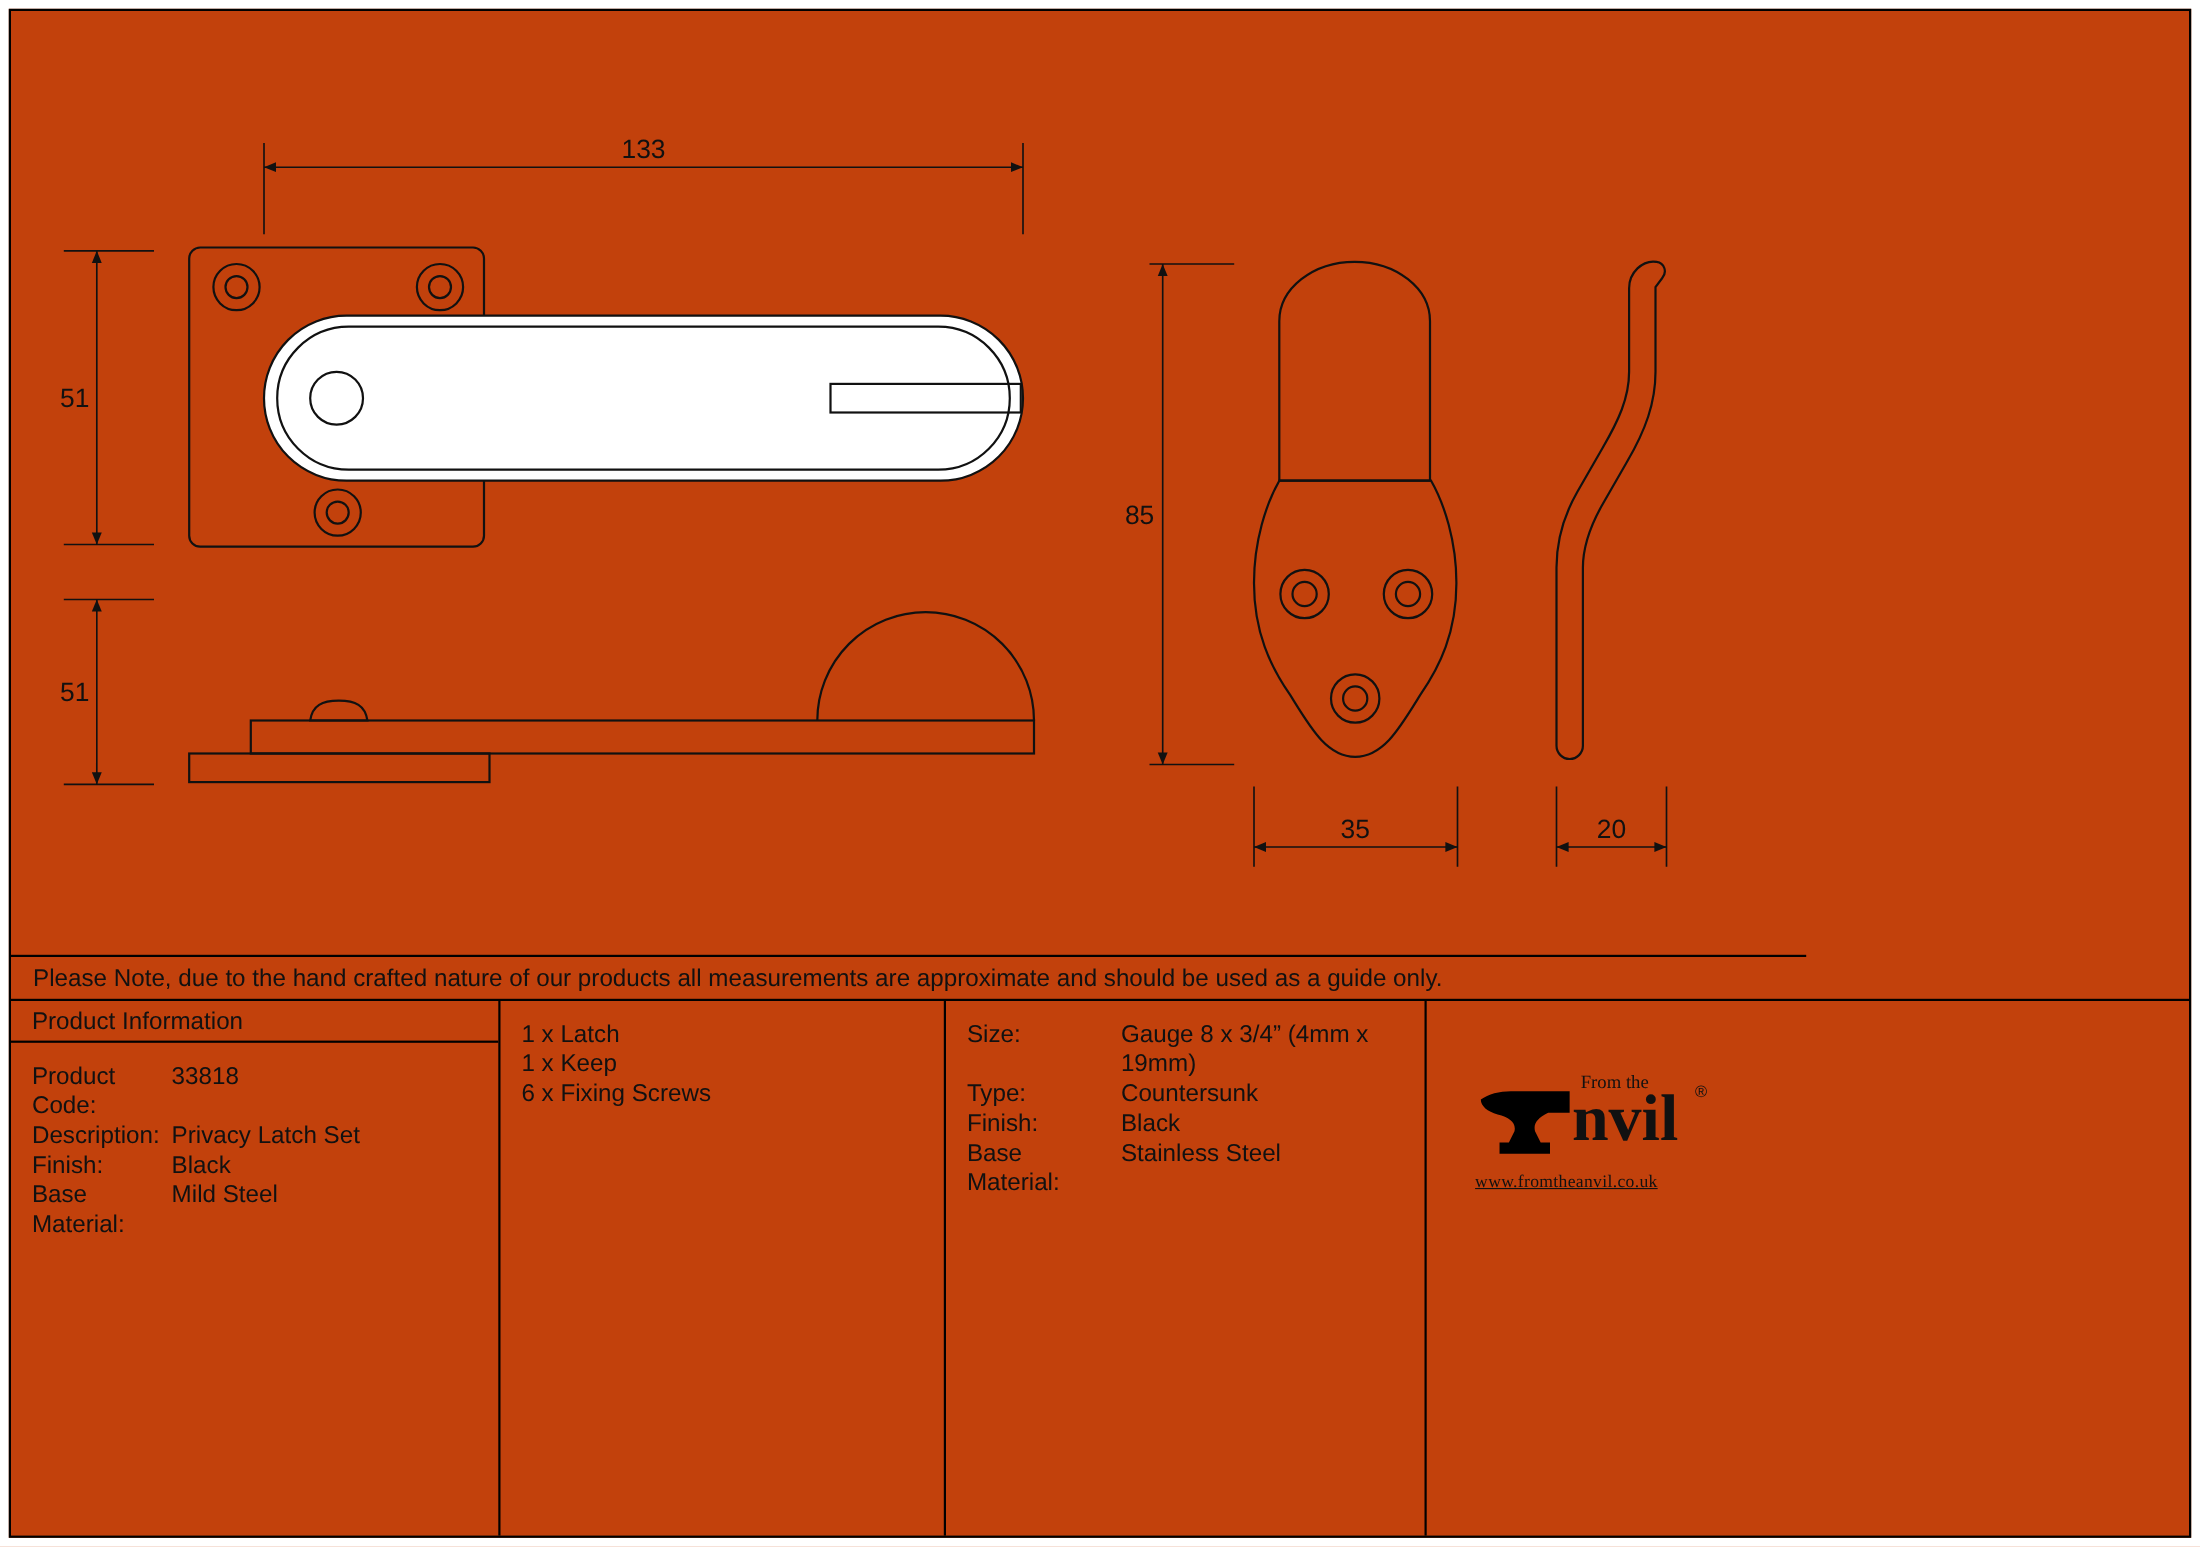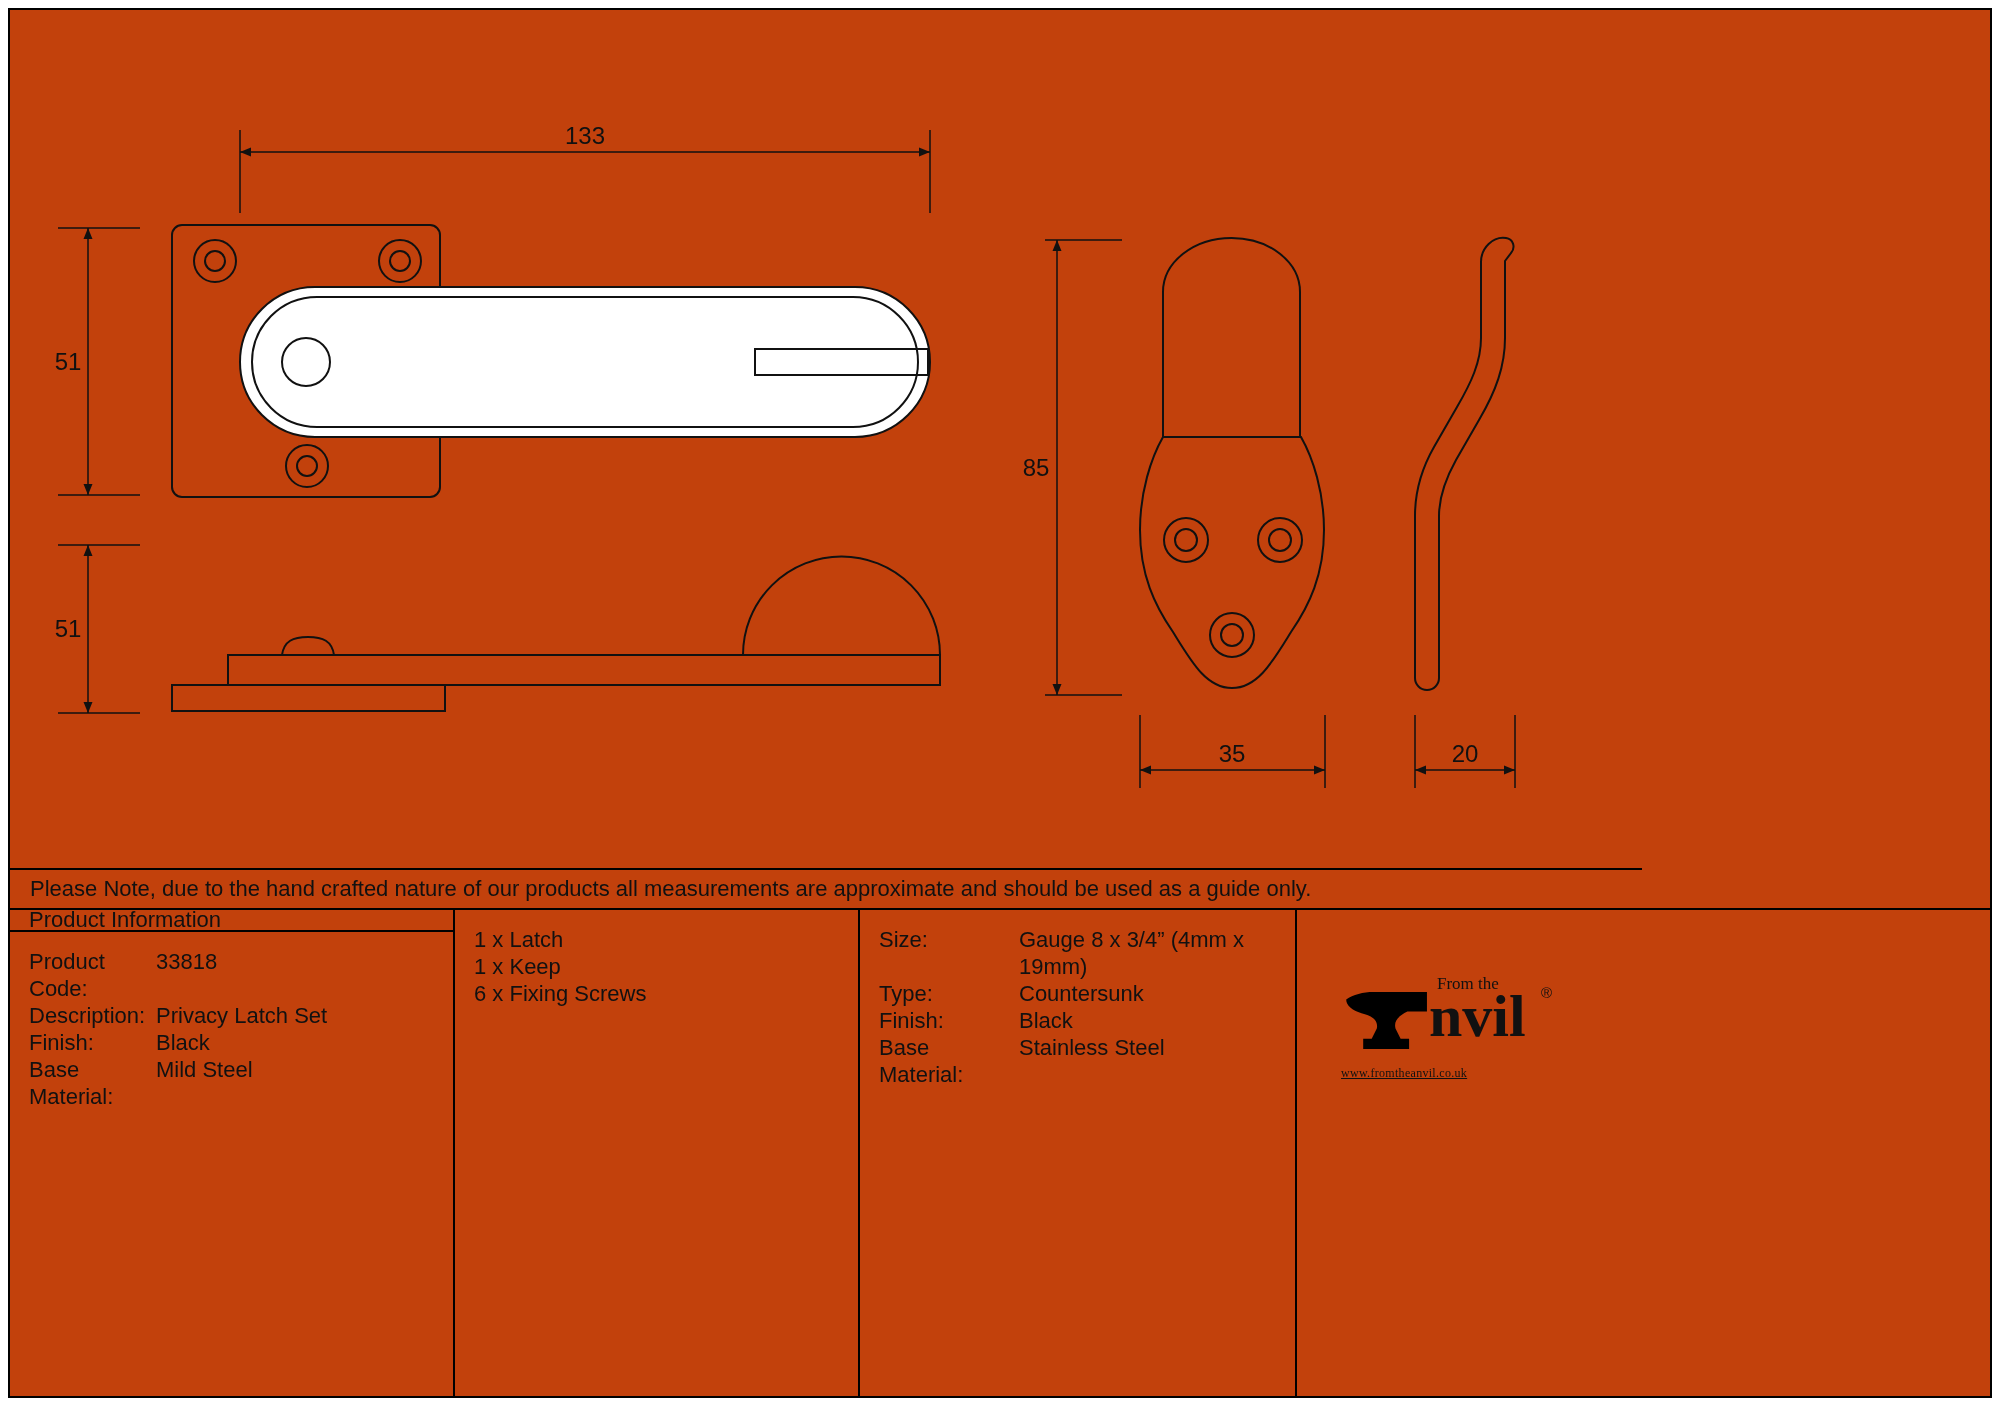--- a/index.html
+++ b/index.html
@@ -27,34 +27,34 @@
   .spec-table {
     position: absolute; left: 0; top: 898px; width: 1980px; bottom: 0;
     border-top: 2px solid #000; display: flex;
   }
   .col { height: 100%; }
   .col-1 { width: 445px; border-right: 2px solid #000; }
   .col-2 { width: 405px; border-right: 2px solid #000; }
   .col-3 { width: 437px; border-right: 2px solid #000; }
   .col-4 { flex: 1; position: relative; }
   .col-header {
-    height: 22px; border-bottom: 2px solid #000;
+    height: 38px; border-bottom: 2px solid #000;
     display: flex; align-items: center; padding: 0 19px; font-size: 22px;
   }
   .col-body { padding: 16px 19px; font-size: 22px; line-height: 27px; }
   .kv { display: flex; }
   .col-1 .kv-label { width: 127px; flex: none; }
   .col-3 .kv-label { width: 140px; flex: none; }
 
   .logo { position: absolute; left: 44px; top: 62px; width: 240px; height: 125px; }
   .logo .tagline { position: absolute; left: 96px; top: 2px; font-family: "Liberation Serif", serif; font-size: 17px; }
   .logo .anvil-svg { position: absolute; left: 0; top: 14px; width: 92px; height: 68px; }
   .logo .brand-rest { position: absolute; left: 88px; top: 16px; font-family: "Liberation Serif", serif; font-weight: bold; font-size: 60px; line-height: 56px; }
   .logo .reg { position: absolute; left: 200px; top: 12px; font-size: 15px; }
-  .logo .website { position: absolute; left: 0; top: 94px; font-family: "Liberation Serif", serif; font-size: 12px; text-decoration: underline; letter-spacing: 0.3px; }
+  .logo .website { position: absolute; left: 0; top: 94px; font-family: "Liberation Serif", serif; font-size: 16px; text-decoration: underline; letter-spacing: 0.3px; }
 </style>
 </head>
 <body>
 
 <div class="frame">
 
   <svg class="drawing-area" viewBox="0 0 1980 858">
     <defs>
       <marker id="arr" viewBox="0 0 12 12" refX="11" refY="6" markerWidth="12" markerHeight="12" markerUnits="userSpaceOnUse" orient="auto-start-reverse">
         <path d="M 0 1.5 L 11 6 L 0 10.5 Z" fill="#111"></path>

